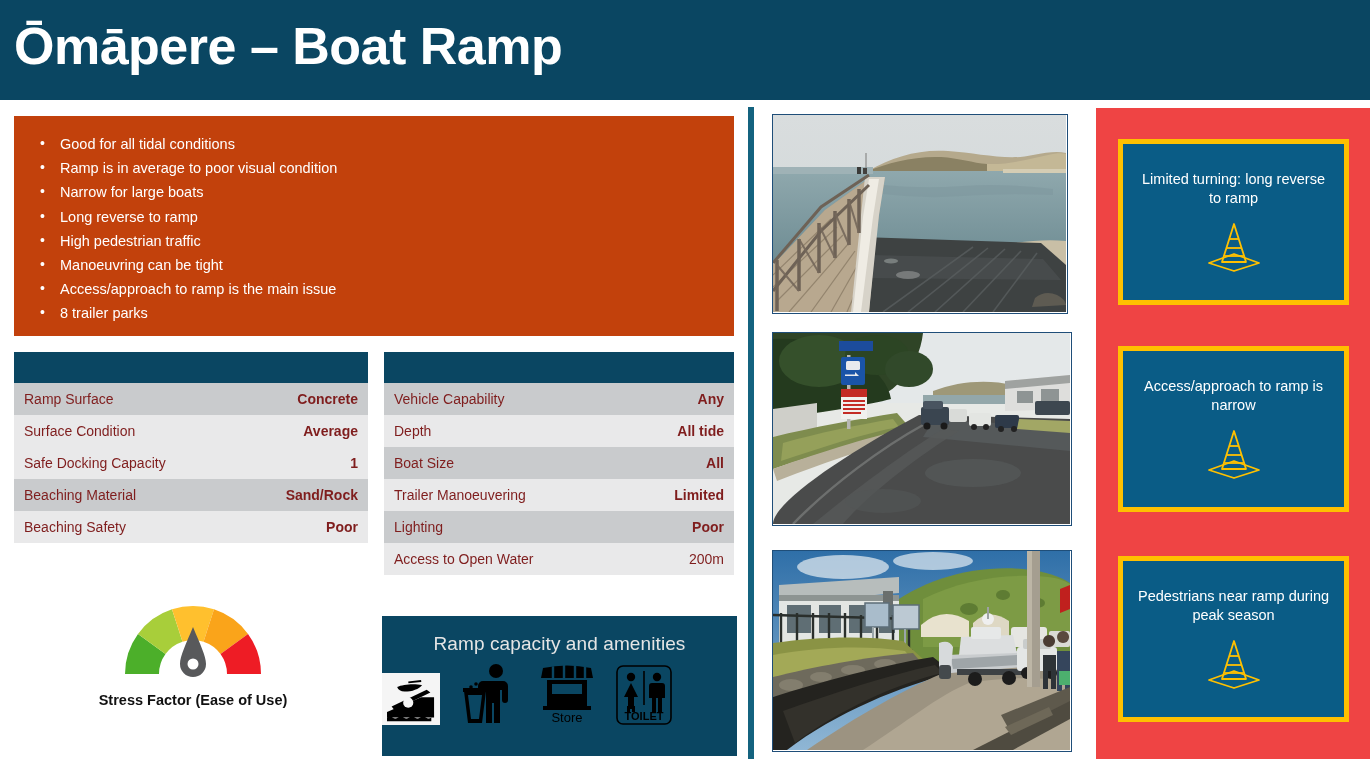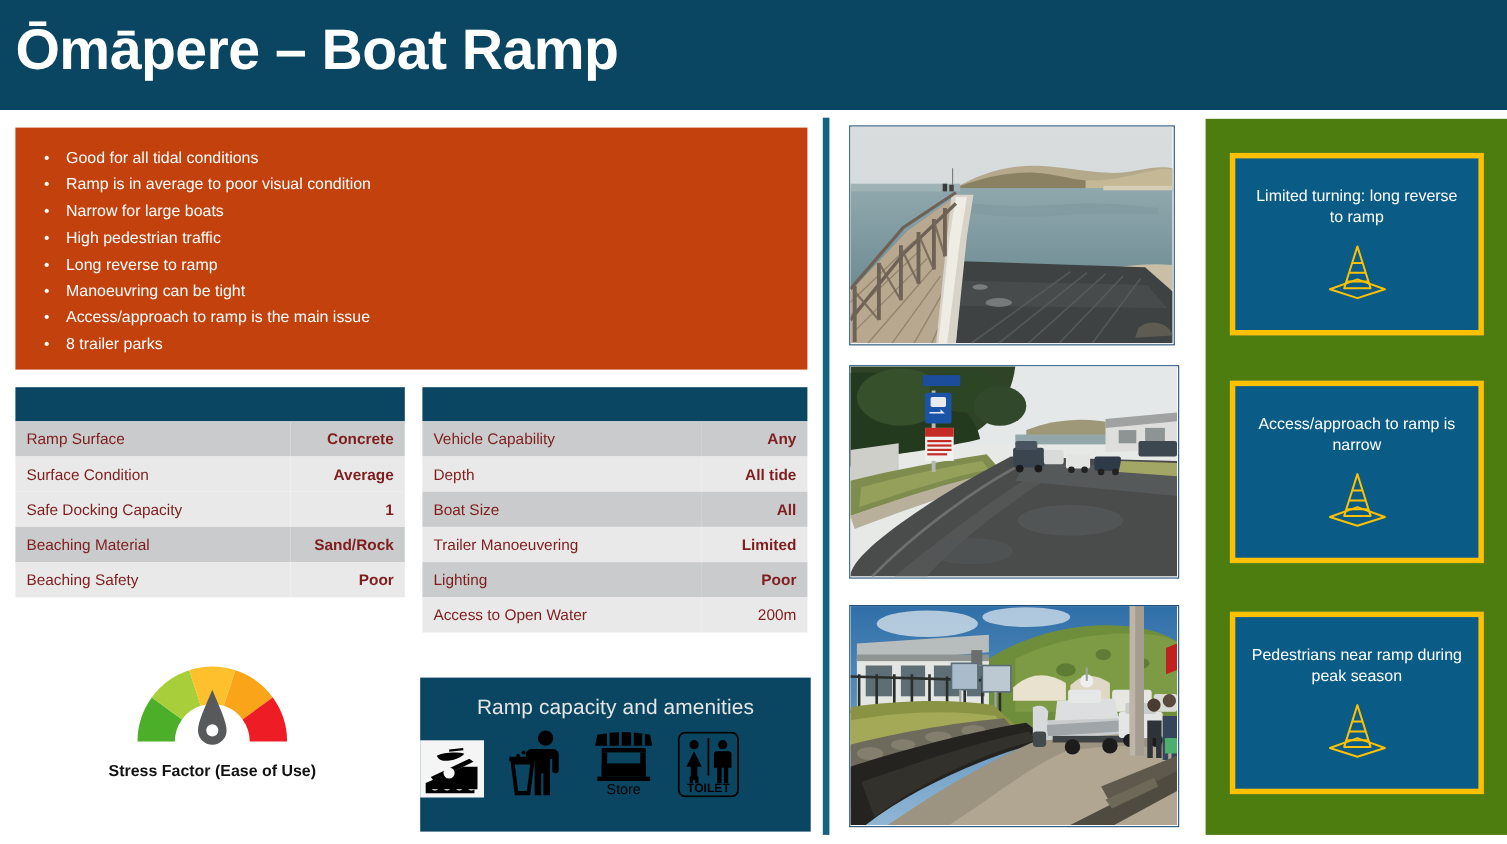--- a/index.html
+++ b/index.html
@@ -99,21 +99,21 @@
     position: absolute; border: 1.5px solid #1F4E79; overflow: hidden;
   }
   .photo svg { display: block; }
   .ph1 { left: 772px; top: 114px;  width: 296px; height: 200px; }
   .ph2 { left: 772px; top: 332px;  width: 300px; height: 194px; }
   .ph3 { left: 772px; top: 550px;  width: 300px; height: 202px; }
 
   
   .right-panel {
     position: absolute; left: 1096px; top: 108px; width: 274px; height: 651px;
-    background: #4d7c0f;
+    background: #ef4444;
   }
   .risk-box {
     position: absolute; left: 22px; width: 231px;
     border: 5px solid #FFC000; background: #0A5C86;
     display: flex; flex-direction: column; align-items: center;
     justify-content: center;
   }
   .rb1 { top: 31px;  height: 166px; }
   .rb2 { top: 238px; height: 166px; }
   .rb3 { top: 448px; height: 166px; }
@@ -130,22 +130,22 @@
 
   <div class="header">
     <div class="header-title">Ōmāpere – Boat Ramp</div>
   </div>
 
   <div class="bullets-box">
     <ul>
       <li>Good for all tidal conditions</li>
       <li>Ramp is in average to poor visual condition</li>
       <li>Narrow for large boats</li>
+      <li>Long reverse to ramp</li>
       <li>High pedestrian traffic</li>
-      <li>Long reverse to ramp</li>
       <li>Manoeuvring can be tight</li>
       <li>Access/approach to ramp is the main issue</li>
       <li>8 trailer parks</li>
     </ul>
   </div>
 
   <table class="tbl left">
     <tbody>
         <tr class="tbl-head">
       <td colspan="2"></td>

